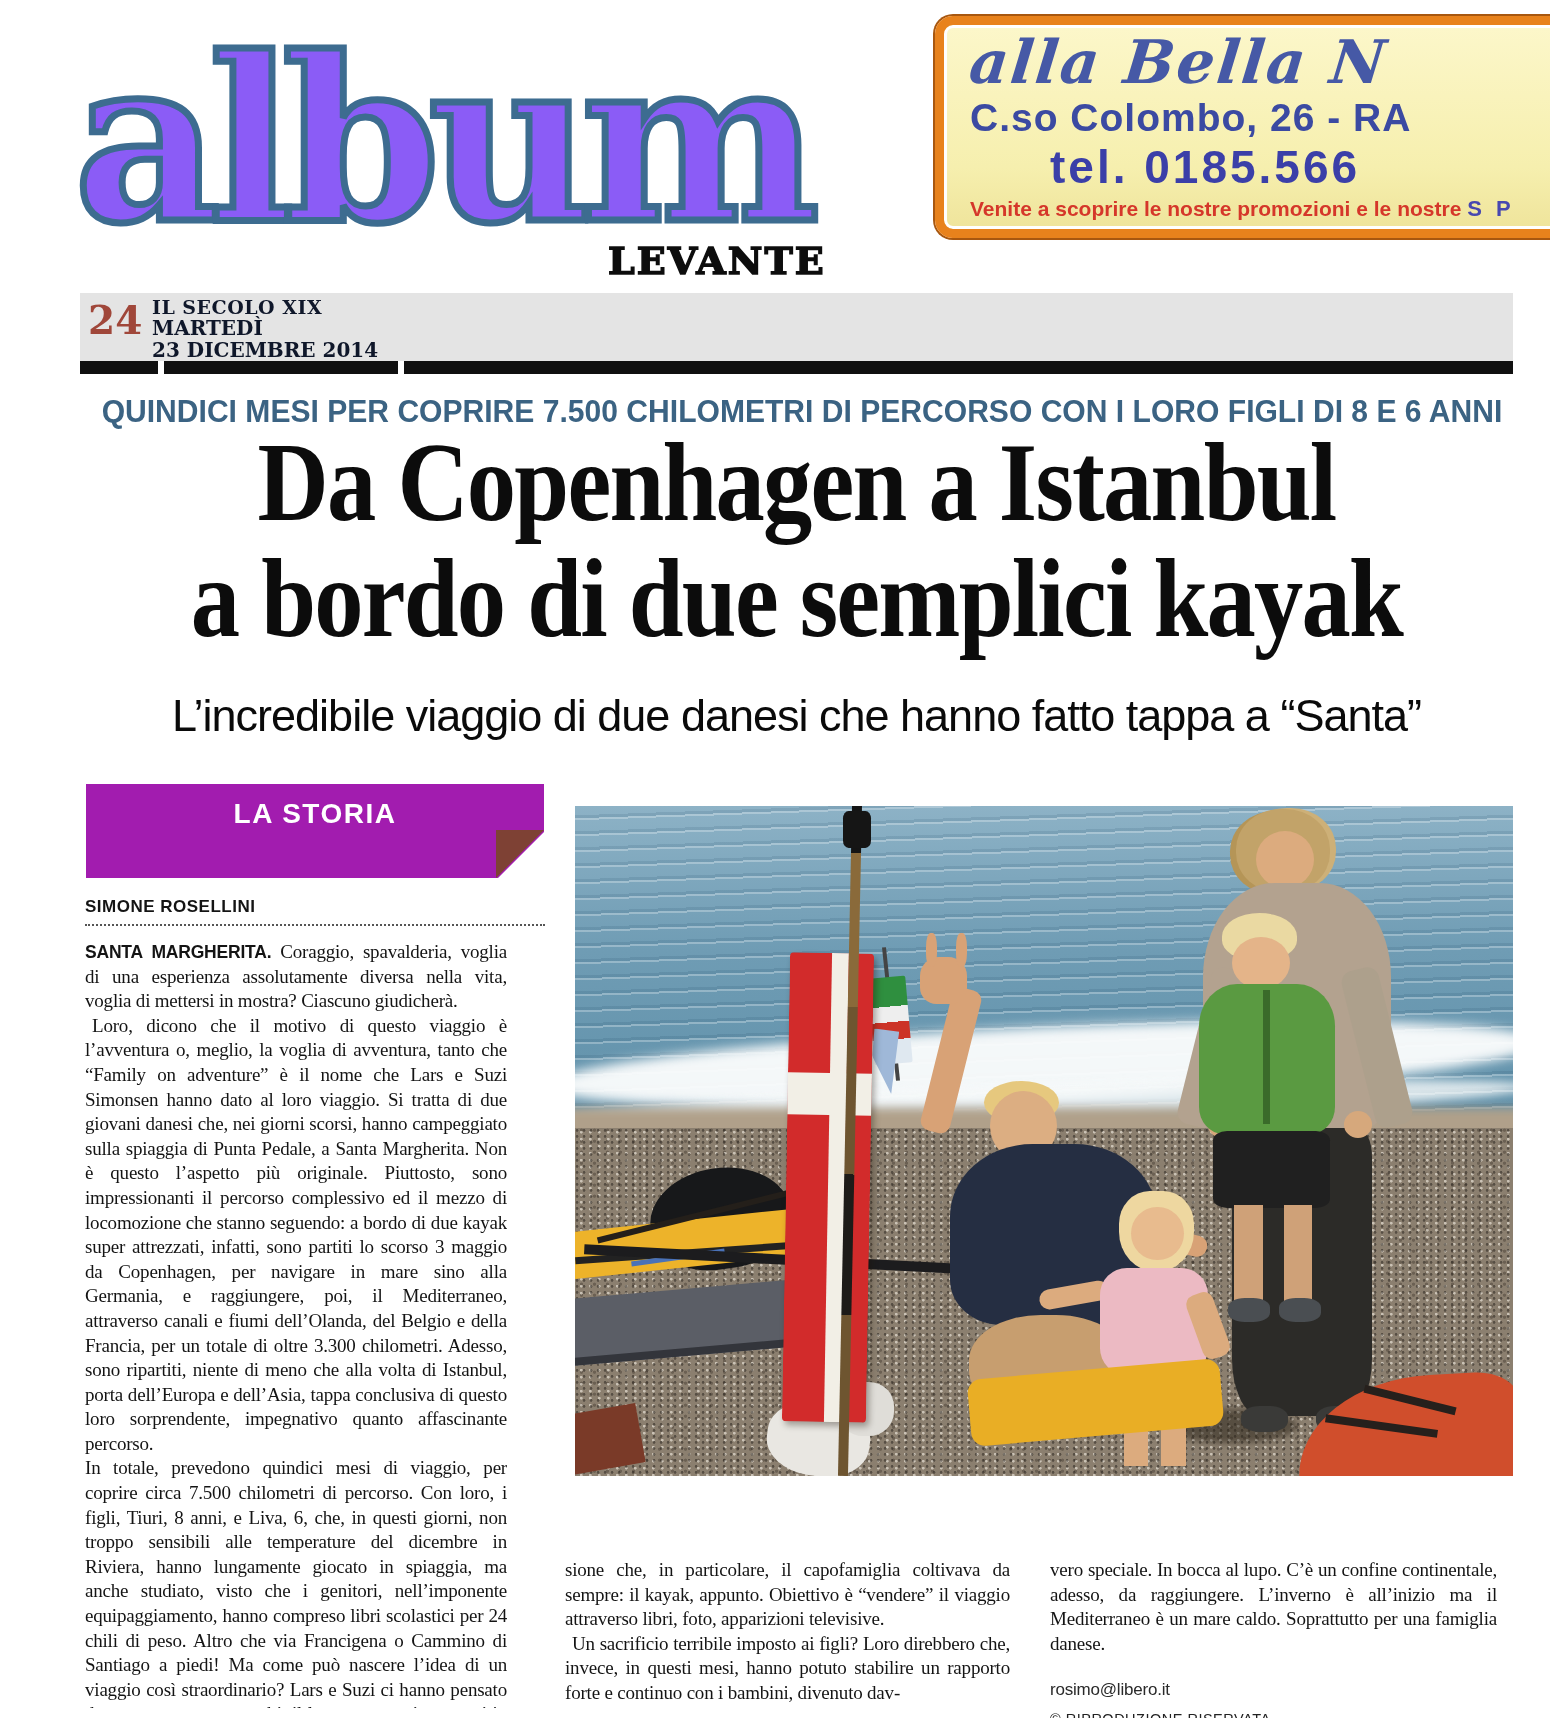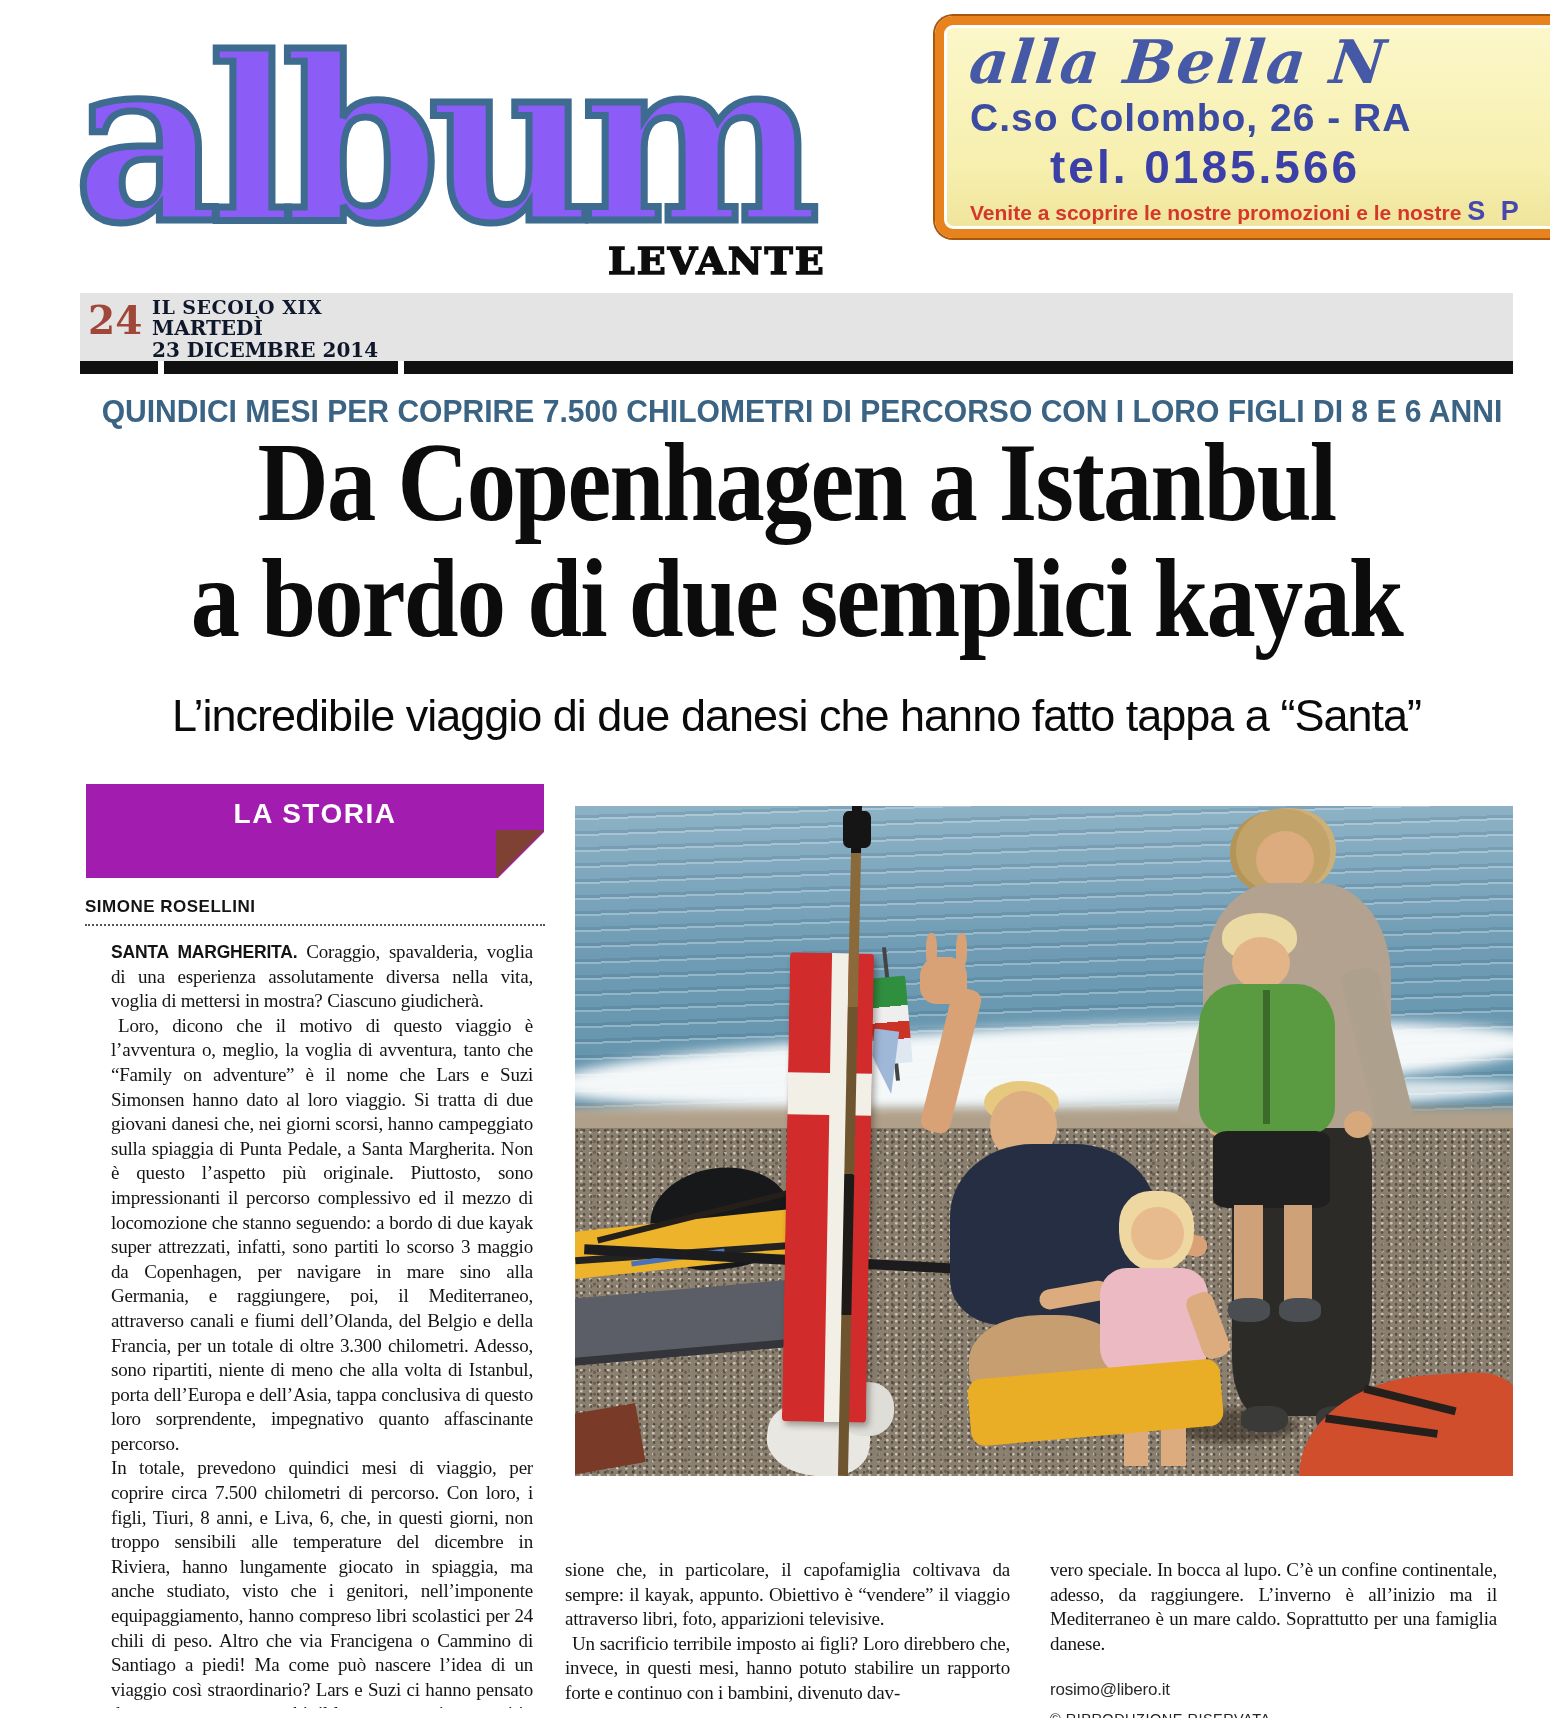--- a/index.html
+++ b/index.html
@@ -22,21 +22,21 @@
         box-shadow:inset 0 0 0 3px #ffffff, 0 0 0 2px #a8570f;
         overflow:hidden; padding:6px 10px 4px 26px; }
   .ad-script { font-family:"DejaVu Serif", serif; font-style:italic; font-weight:bold;
                font-size:60px; color:#4659a6; letter-spacing:2px; line-height:1.05;
                transform:skewX(-6deg); white-space:nowrap; }
   .ad-address { font-weight:bold; font-size:39px; color:#3b4aa2; letter-spacing:1px;
                 margin-top:2px; white-space:nowrap; }
   .ad-phone { font-weight:bold; font-size:46px; color:#3b3fa8; letter-spacing:3px;
               margin-top:0px; padding-left:80px; white-space:nowrap; }
   .ad-promo { font-weight:bold; font-size:21px; color:#d5372a; margin-top:2px; white-space:nowrap; }
-  .ad-promo .hl { color:#4747b0; font-size:27px; letter-spacing:4px; }
+  .ad-promo .hl { color:#4747b0; font-size:22px; letter-spacing:4px; }
 
   
   .band { position:absolute; left:80px; top:293px; width:1433px; height:68px; background:#e4e4e4; }
   .band-number { position:absolute; left:8px; top:4px; font-family:"DejaVu Serif", serif;
                  font-weight:bold; font-size:39px; color:#a0473a; }
   .band-text { position:absolute; left:72px; top:3px; font-family:"DejaVu Serif", serif; color:#0f172a; }
   .band-paper { font-weight:bold; font-size:19px; letter-spacing:0.5px; }
   .band-day { font-weight:bold; font-size:20px; line-height:1.08; }
   .band-date { font-weight:bold; font-size:20px; line-height:1.08; }
   .black-rule { position:absolute; left:80px; top:361px; width:1433px; height:13px;
@@ -62,21 +62,21 @@
   .story-label { position:absolute; left:0; top:14px; width:100%; text-align:center; color:#fff;
                  font-weight:bold; font-size:28px; letter-spacing:1.5px; }
 
   .byline { position:absolute; left:85px; top:897px; font-weight:bold; font-size:17px;
             color:#141414; letter-spacing:0.5px; }
   .byline-rule { position:absolute; left:85px; top:924px; width:460px; border-top:2px dotted #555; }
 
   
   .bodytext { font-family:"Liberation Serif", serif; font-size:19px; line-height:24.6px;
               color:#141414; text-align:justify; letter-spacing:-0.2px; }
-  .col1 { position:absolute; left:85px; top:940px; width:422px; height:768px; overflow:hidden;margin-left:26px; }
+  .col1 { position:absolute; left:85px; top:940px; width:422px; height:768px; overflow:hidden; }
   .col2 { position:absolute; left:565px; top:1558px; width:445px; height:160px; overflow:hidden; }
   .col3 { position:absolute; left:1050px; top:1558px; width:447px; height:160px; overflow:hidden; }
   .bodytext p.ind { text-indent:7px; }
   .lead-in { font-family:"Liberation Sans", sans-serif; font-weight:bold; font-size:17.5px;
              letter-spacing:-0.2px; }
   .email { font-family:"Liberation Sans", sans-serif; font-size:17px; color:#2a2a2a; margin-top:22px; }
   .rights { font-family:"Liberation Sans", sans-serif; font-size:14.5px; color:#222;
             letter-spacing:0.5px; margin-top:4px; }
 
   

